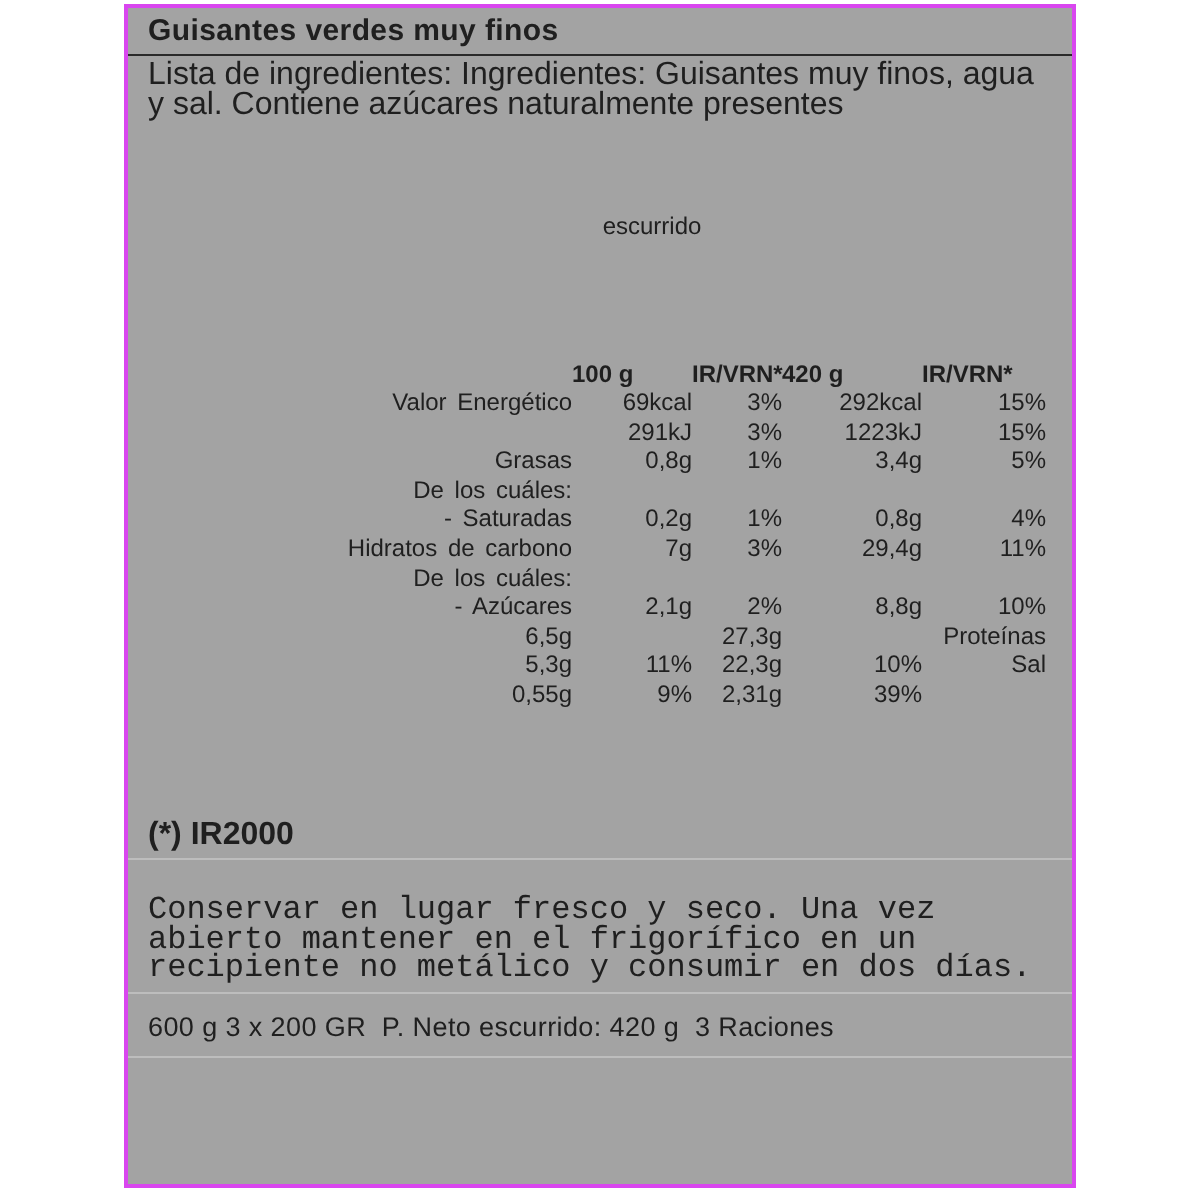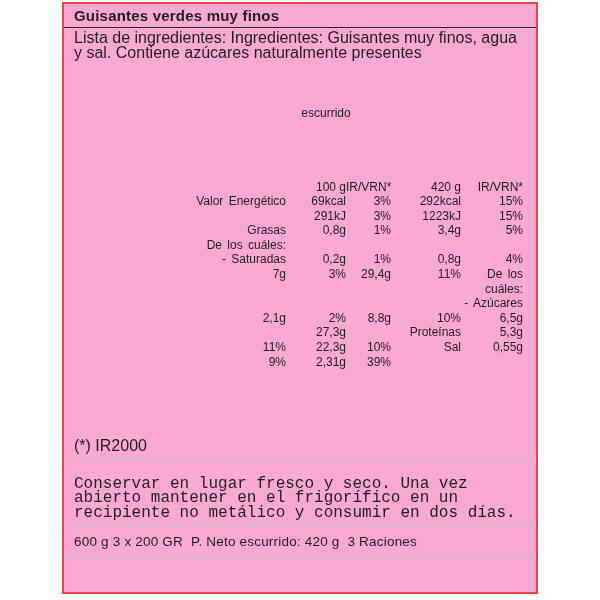--- a/index.html
+++ b/index.html
@@ -9,22 +9,22 @@
     font-family: "Liberation Sans", "DejaVu Sans", sans-serif;
     color: #1f1f1f;
     position: relative;
     -webkit-font-smoothing: antialiased;
   }
   .label-box {
     position: absolute;
     left: 62px; top: 2px;
     width: 476px; height: 592px;
     box-sizing: border-box;
-    border: 2px solid #ef4444;
-    background: #f9a8d4;
+    border: 2px solid #d946ef;
+    background: #a3a3a3;
     padding: 3px 10px 0 10px;
     overflow: hidden;
   }
   .title {
     font-size: 15px;
     font-weight: bold;
     line-height: 18px;
     letter-spacing: 0.2px;
     white-space: pre-wrap;
   }
@@ -59,22 +59,22 @@
     display: grid;
     grid-template-columns: 212px 60px 45px 70px 62px;
     font-size: 12px;
     line-height: 14.6px;
   }
   .ntable .cell { white-space: pre-wrap; }
   .ntable .lab { text-align: right; word-spacing: 2px; }
   .ntable .lab.ind1 { padding-left: 6px; }
   .ntable .lab.ind2 { padding-left: 3px; }
   .ntable .num { text-align: right; }
-  .ntable .hdr { text-align: right; }
-  .footnote { margin-top: 70px; }
+  .ntable .hdr { text-align: left; font-weight: bold; }
+  .footnote { margin-top: 56px; font-weight: bold; }
   .storage { margin-top: 18px; font-family: Liberation Mono, monospace; }
   .netweight {
     margin-top: 9px;
     font-size: 13.5px;
     font-weight: normal;
     line-height: 16px;
     white-space: pre-wrap;
     letter-spacing: 0.2px;
   }
   .rule-mid1 { margin-top: 4px; }
@@ -129,20 +129,21 @@
     <div class="cell num"></div>
     <div class="cell num"></div>
     <div class="cell num"></div>
 
     <div class="cell lab ind2">- Saturadas</div>
     <div class="cell num">0,2g</div>
     <div class="cell num">1%</div>
     <div class="cell num">0,8g</div>
     <div class="cell num">4%</div>
 
+    <div class="cell lab">Hidratos de carbono</div>
     <div class="cell num">7g</div>
     <div class="cell num">3%</div>
     <div class="cell num">29,4g</div>
     <div class="cell num">11%</div>
 
     <div class="cell lab ind1">De los cuáles:</div>
     <div class="cell num"></div>
     <div class="cell num"></div>
     <div class="cell num"></div>
     <div class="cell num"></div>

